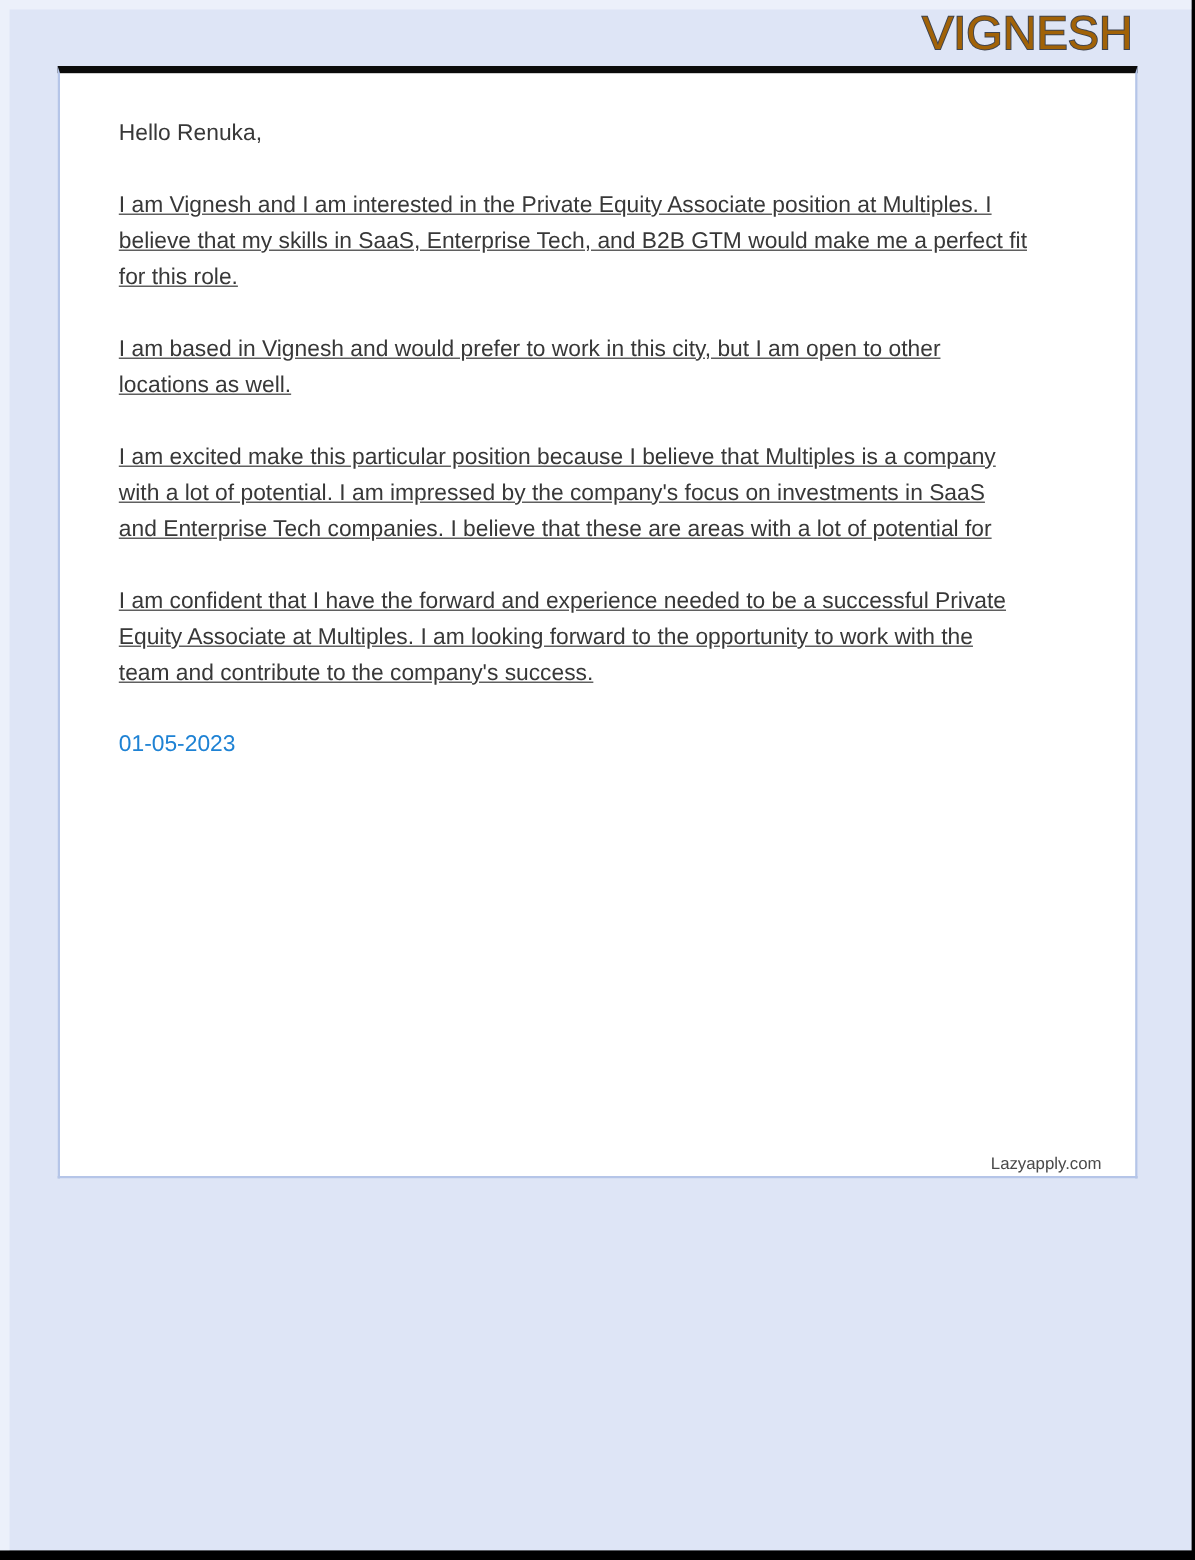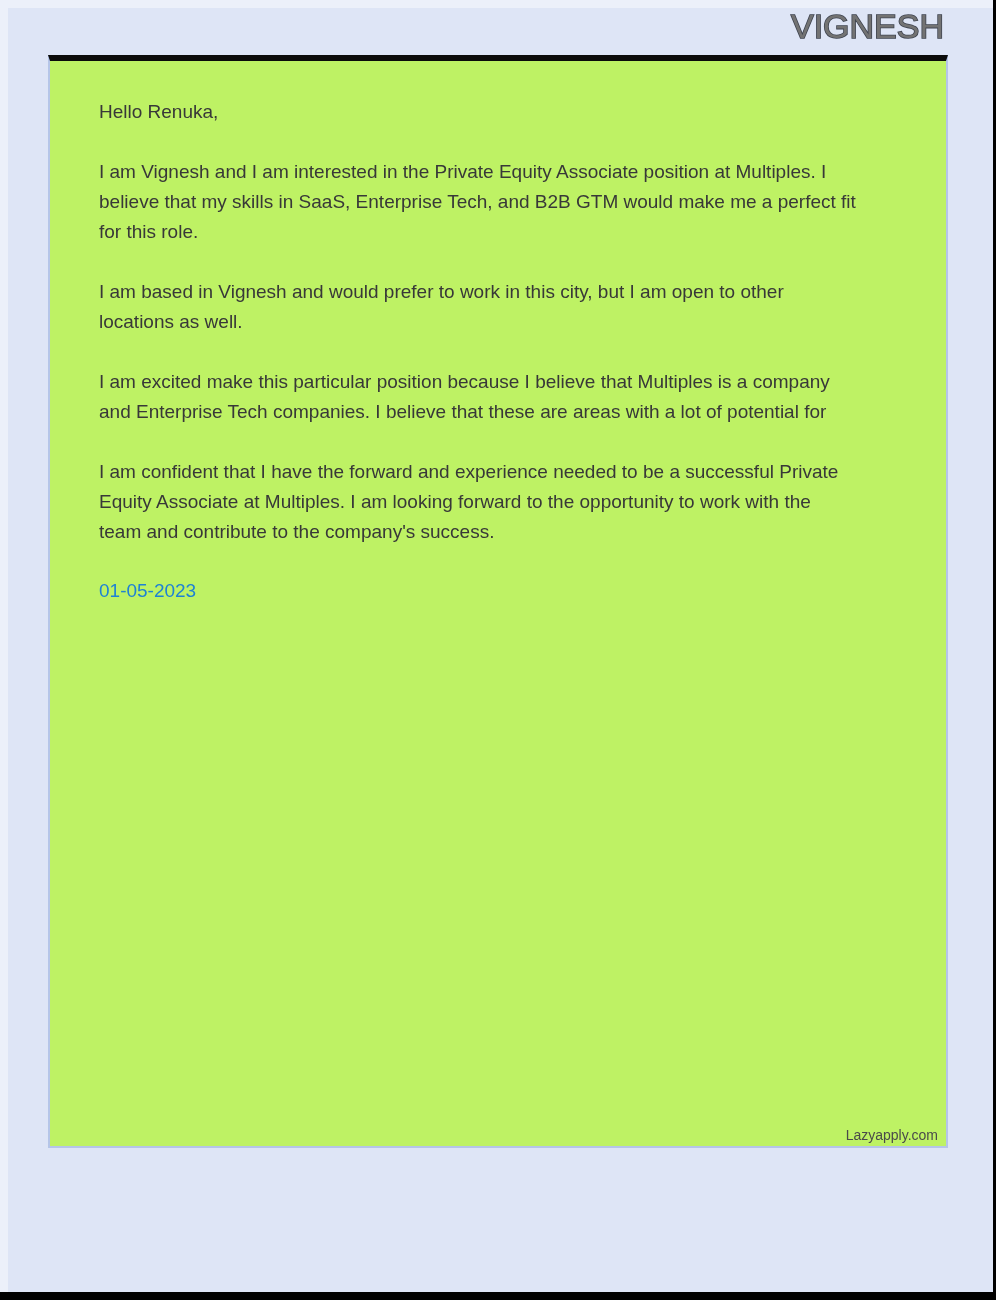--- a/index.html
+++ b/index.html
@@ -27,64 +27,65 @@
     position: absolute;
     inset: 0;
     border-top: 8px solid rgba(255, 255, 255, 0.42);
     border-left: 8px solid rgba(255, 255, 255, 0.42);
     pointer-events: none;
   }
   .header-name {
     position: absolute;
     top: 9px;
     right: 49px;
-    font-size: 34px;
+    font-size: 39px;
     font-weight: 500;
     letter-spacing: 0px;
     line-height: 1;
-    color: #737373;
+    color: #a16207;
     -webkit-text-stroke: 1.6px #3f4450;
     paint-order: stroke fill;
   }
   .page {
     position: absolute;
     left: 48px;
     top: 55px;
     width: 900px;
-    height: 1093px;
+    height: 927px;
     box-sizing: border-box;
-    background: #bef264;
+    background: #ffffff;
     border-top: 6px solid #0b0b0b;
     border-left: 2px solid #b5c5e8;
     border-right: 2px solid #b5c5e8;
     border-bottom: 2px solid #b5c5e8;
   }
   .letter {
     padding: 36px 40px 0 49px;
     font-size: 19px;
     line-height: 30px;
     color: #383838;
   }
   .greeting {
     white-space: nowrap;
   }
   .paragraph {
     margin-top: 30px;
   }
   .paragraph-line {
     white-space: nowrap;
+    text-decoration: underline;
   }
   .date {
     margin-top: 29px;
     color: #1e82d4;
     white-space: nowrap;
   }
   .footer-brand {
     position: absolute;
-    right: 8px;
+    right: 28px;
     bottom: 3px;
     font-size: 14px;
     color: #4a4a4a;
     text-align: center;
   }
 </style>
 </head>
 <body>
 
 <div class="viewport">
@@ -101,20 +102,21 @@
             <div class="paragraph-line">I am Vignesh and I am interested in the Private Equity Associate position at Multiples. I</div>
             <div class="paragraph-line">believe that my skills in SaaS, Enterprise Tech, and B2B GTM would make me a perfect fit</div>
             <div class="paragraph-line">for this role.</div>
           </div>
           <div class="paragraph">
             <div class="paragraph-line">I am based in Vignesh and would prefer to work in this city, but I am open to other</div>
             <div class="paragraph-line">locations as well.</div>
           </div>
           <div class="paragraph">
             <div class="paragraph-line">I am excited make this particular position because I believe that Multiples is a company</div>
+            <div class="paragraph-line">with a lot of potential. I am impressed by the company's focus on investments in SaaS</div>
             <div class="paragraph-line">and Enterprise Tech companies. I believe that these are areas with a lot of potential for</div>
           </div>
           <div class="paragraph">
             <div class="paragraph-line">I am confident that I have the forward and experience needed to be a successful Private</div>
             <div class="paragraph-line">Equity Associate at Multiples. I am looking forward to the opportunity to work with the</div>
             <div class="paragraph-line">team and contribute to the company's success.</div>
           </div>
         </div>
 
       <div class="date">01-05-2023</div>

